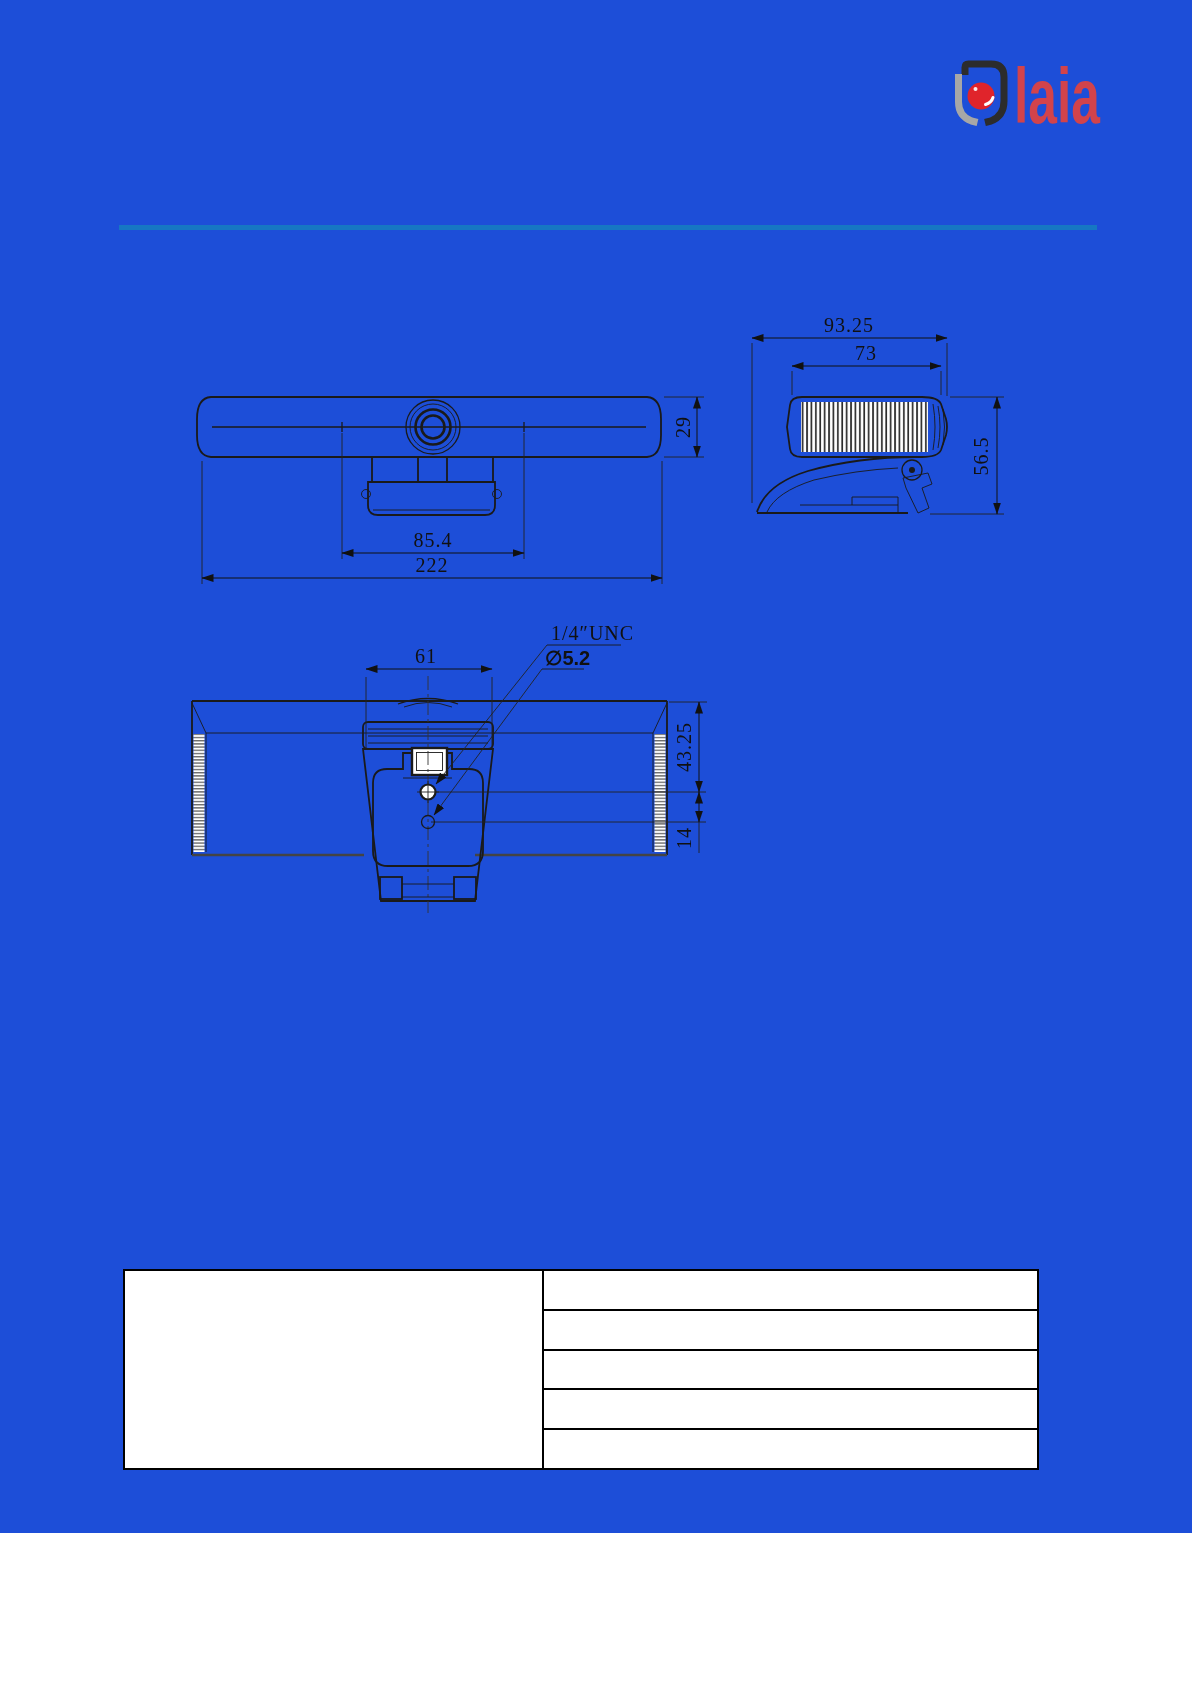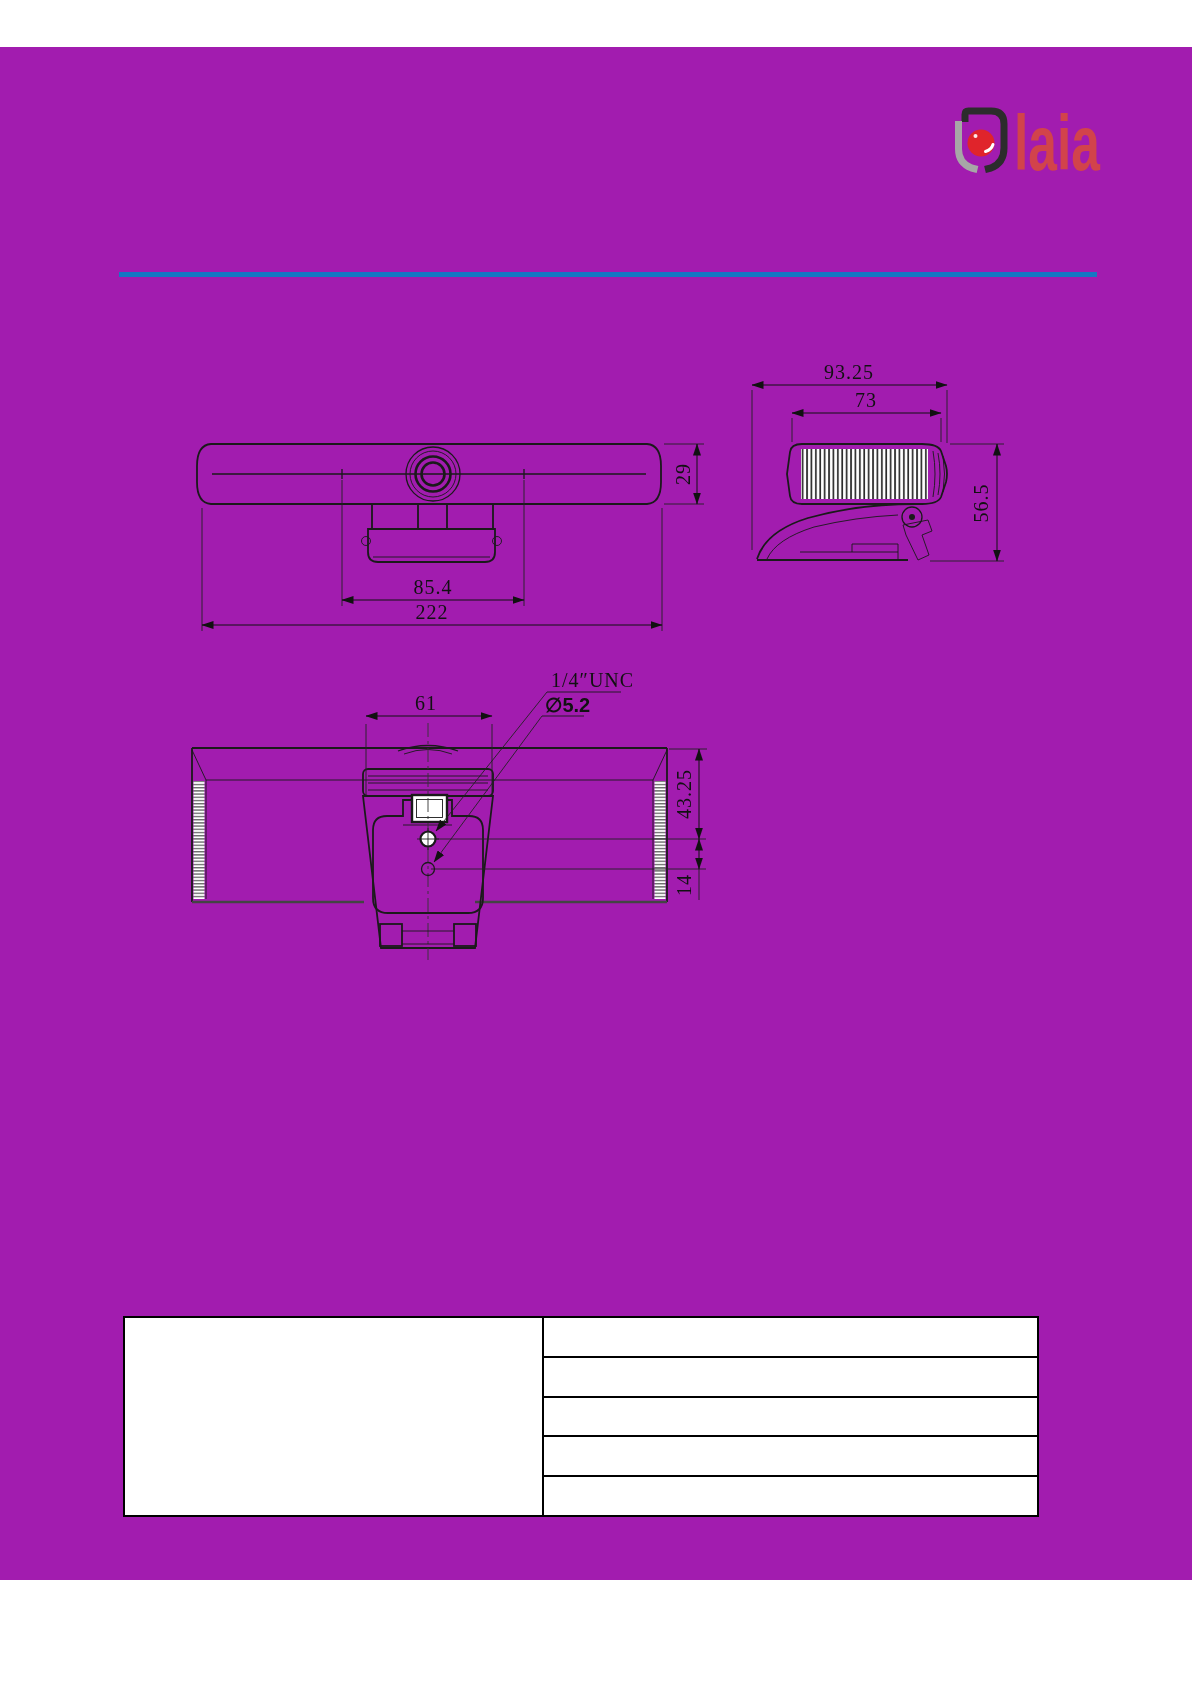--- a/index.html
+++ b/index.html
@@ -1,17 +1,17 @@
 <!DOCTYPE html>
 <html><head>
 <meta charset="utf-8">
 <style>
   html,body{margin:0;padding:0;background:#fff;}
-  .page{position:relative;width:1192px;height:1533px;background:#a21caf;overflow:hidden;
-        font-family:"Liberation Sans",sans-serif;margin-top:47px;}
+  .page{position:relative;width:1192px;height:1533px;background:#1d4ed8;overflow:hidden;
+        font-family:"Liberation Sans",sans-serif;}
   .logo{position:absolute;left:950px;top:59px;width:170px;height:72px;}
   .hdr-rule{position:absolute;left:119px;top:225px;width:978px;height:5px;background:#1677c3;}
   .drawing-layer{position:absolute;left:0;top:0;width:1192px;height:1685px;}
   
   .o{stroke:#1a1a1a;stroke-width:1.8;fill:none;}
   .oB{stroke:#1a1a1a;stroke-width:2.4;fill:#fff;}
   .m{stroke:#1a1a1a;stroke-width:1.3;fill:none;}
   .t{stroke:#1a1a1a;stroke-width:0.9;fill:none;}
   .x{stroke:#222;stroke-width:0.9;fill:none;}
   .d{stroke:#111;stroke-width:1;fill:none;}

